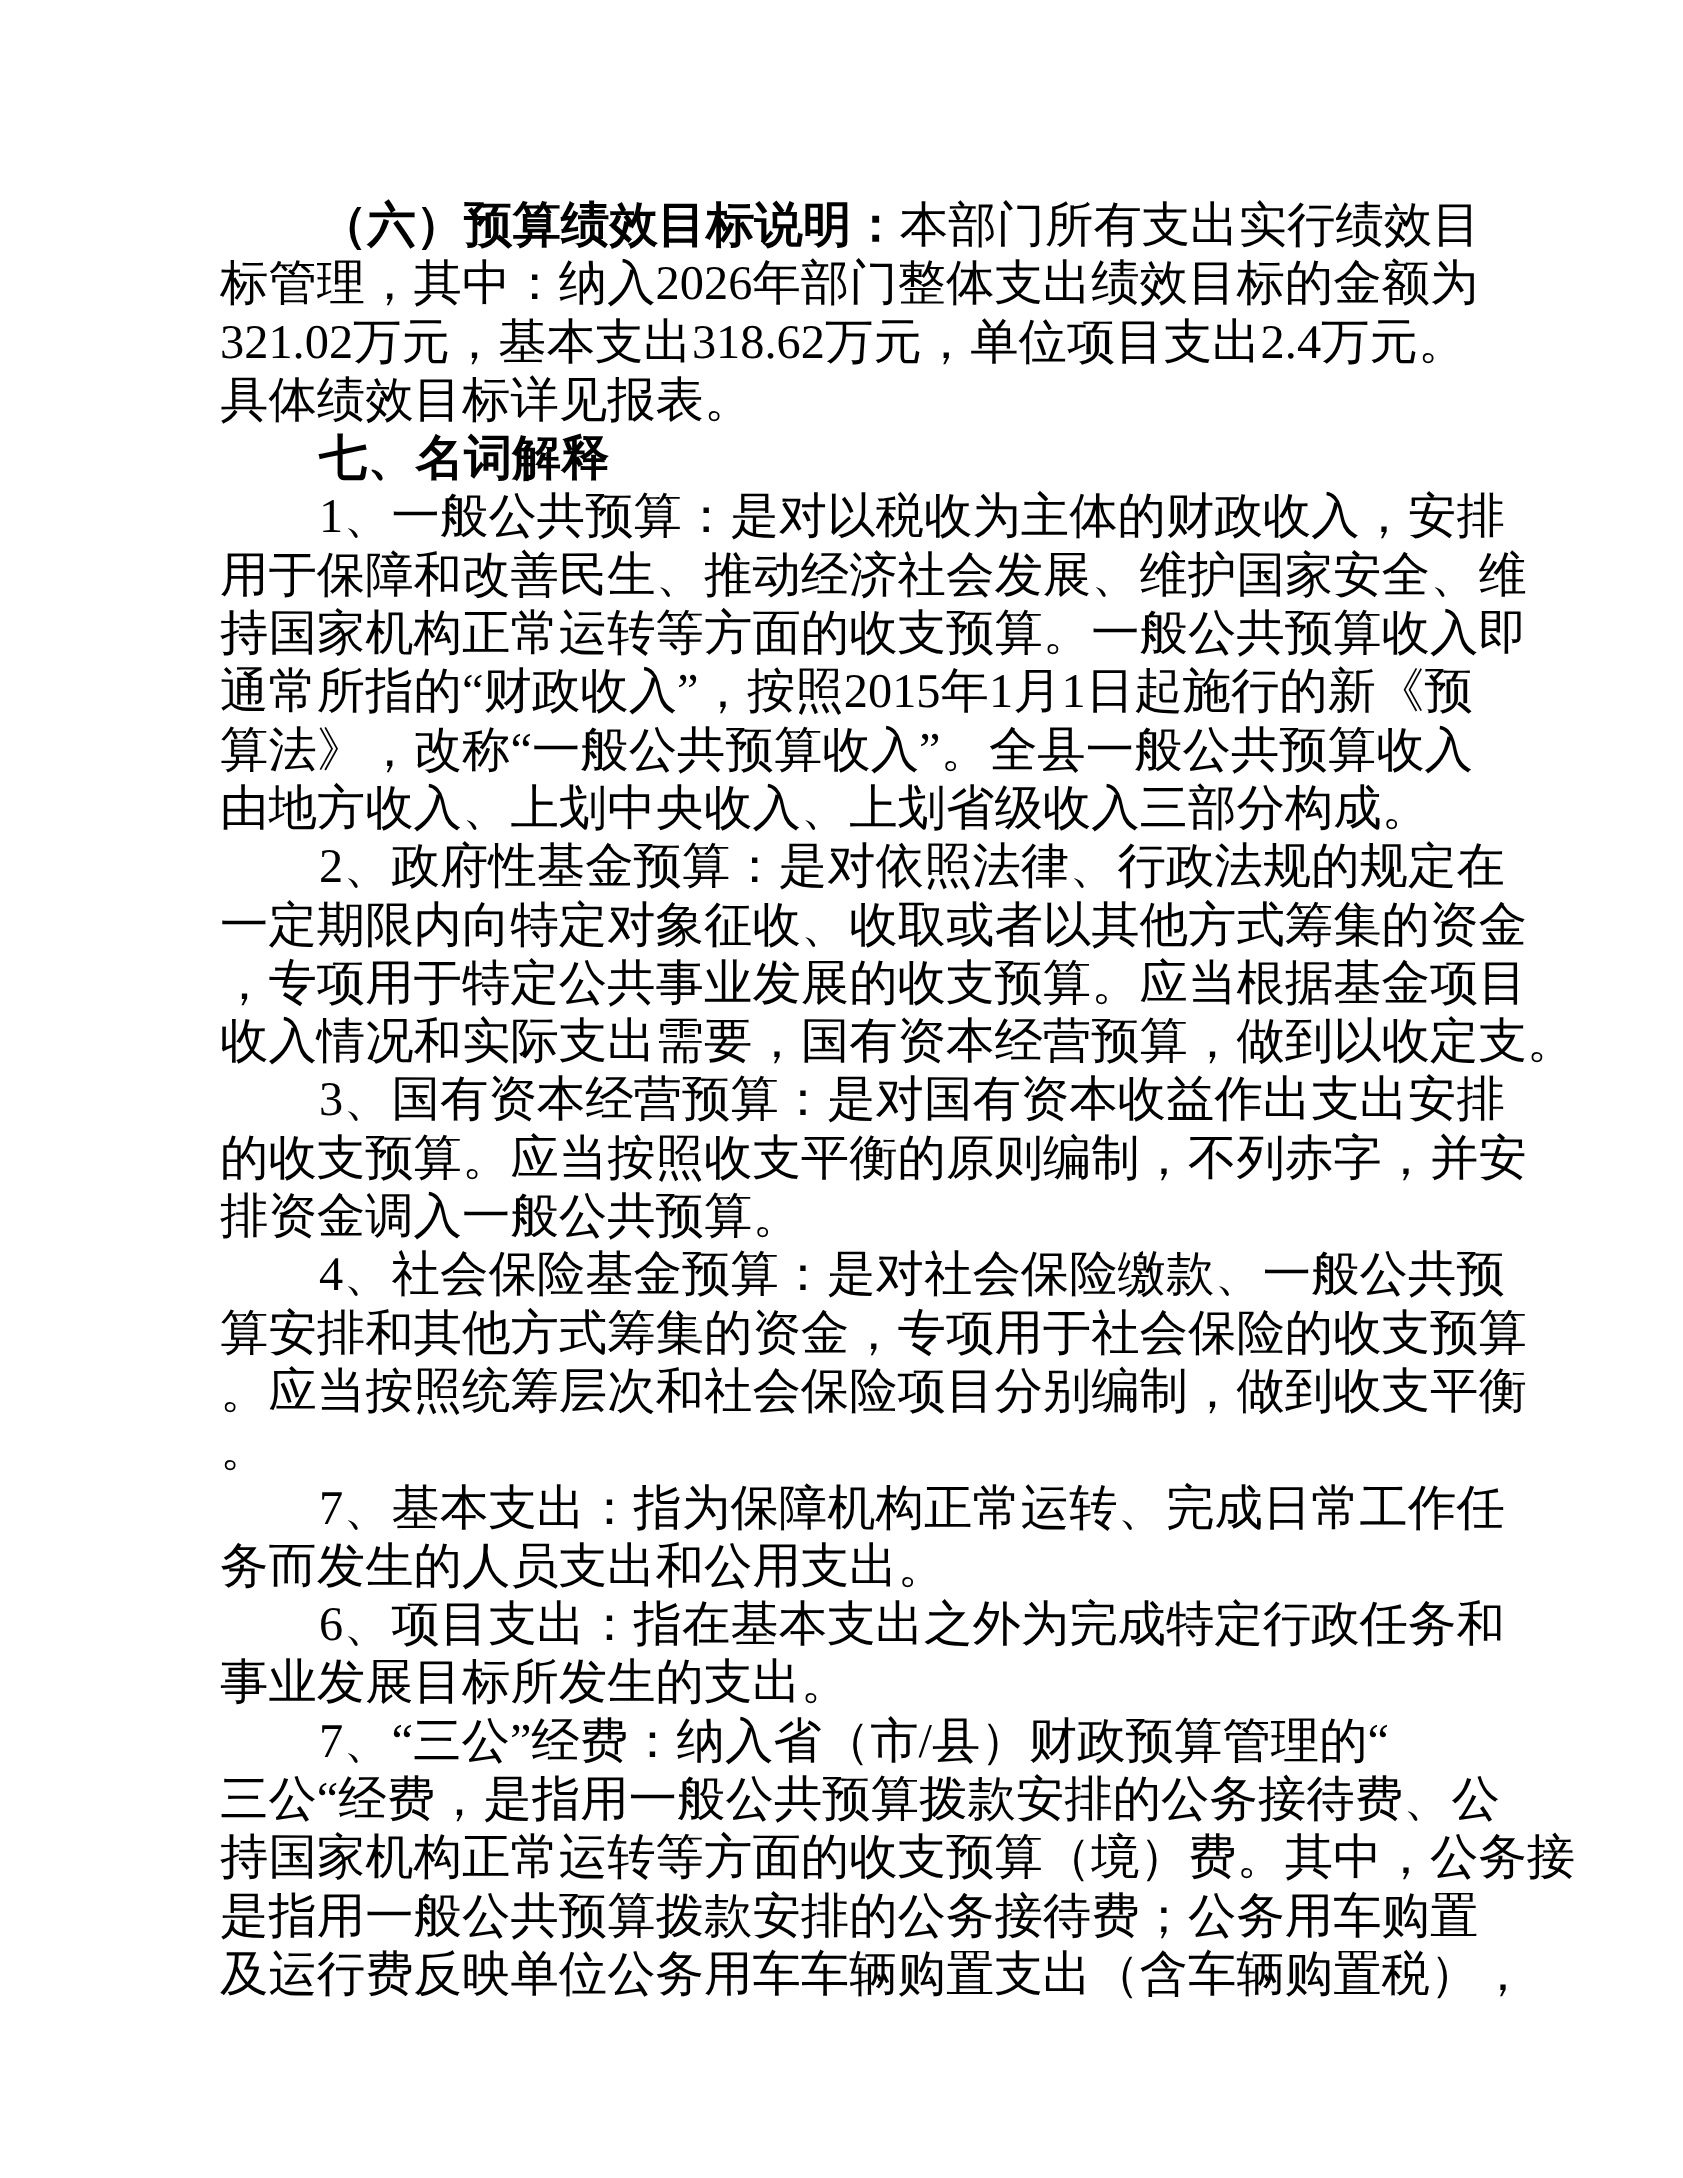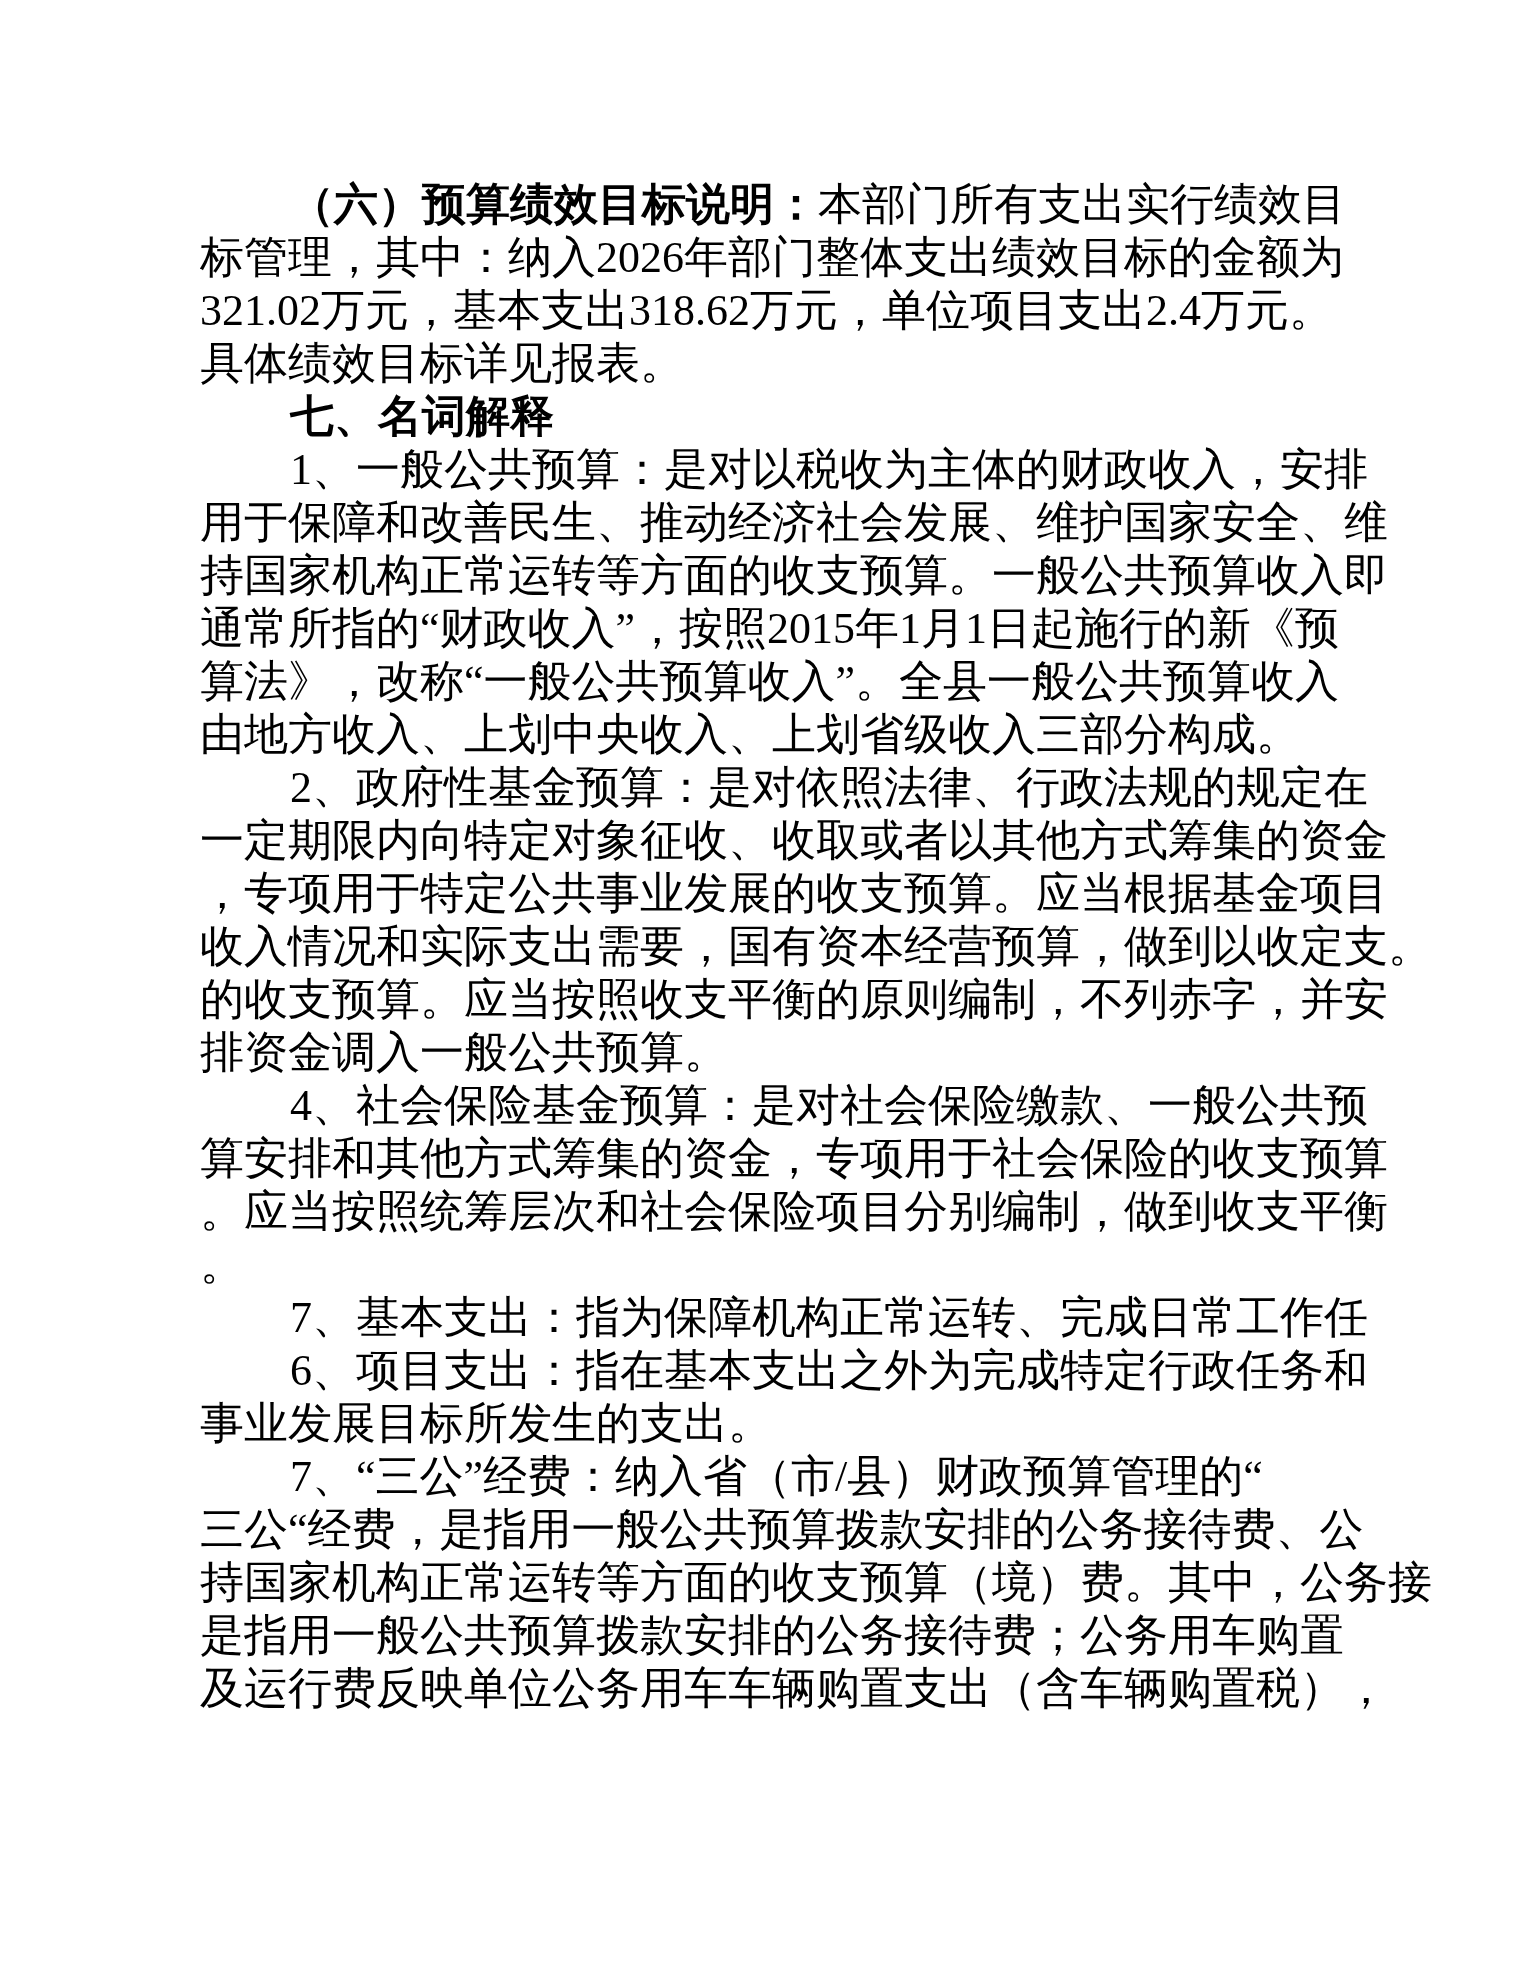--- a/index.html
+++ b/index.html
@@ -52,27 +52,29 @@
       <div class="line indent"><span class="run">1、一般公共预算：是对以税收为主体的财政收入，安排</span></div>
       <div class="line"><span class="run">用于保障和改善民生、推动经济社会发展、维护国家安全、维</span></div>
       <div class="line"><span class="run">持国家机构正常运转等方面的收支预算。一般公共预算收入即</span></div>
       <div class="line"><span class="run">通常所指的“财政收入”，按照2015年1月1日起施行的新《预</span></div>
       <div class="line"><span class="run">算法》，改称“一般公共预算收入”。全县一般公共预算收入</span></div>
       <div class="line"><span class="run">由地方收入、上划中央收入、上划省级收入三部分构成。</span></div>
       <div class="line indent"><span class="run">2、政府性基金预算：是对依照法律、行政法规的规定在</span></div>
       <div class="line"><span class="run">一定期限内向特定对象征收、收取或者以其他方式筹集的资金</span></div>
       <div class="line"><span class="run">，专项用于特定公共事业发展的收支预算。应当根据基金项目</span></div>
       <div class="line"><span class="run">收入情况和实际支出需要，国有资本经营预算，做到以收定支。</span></div>
+      <div class="line indent"><span class="run">3、国有资本经营预算：是对国有资本收益作出支出安排</span></div>
       <div class="line"><span class="run">的收支预算。应当按照收支平衡的原则编制，不列赤字，并安</span></div>
       <div class="line"><span class="run">排资金调入一般公共预算。</span></div>
       <div class="line indent"><span class="run">4、社会保险基金预算：是对社会保险缴款、一般公共预</span></div>
       <div class="line"><span class="run">算安排和其他方式筹集的资金，专项用于社会保险的收支预算</span></div>
       <div class="line"><span class="run">。应当按照统筹层次和社会保险项目分别编制，做到收支平衡</span></div>
       <div class="line"><span class="run">。</span></div>
       <div class="line indent"><span class="run">7、基本支出：指为保障机构正常运转、完成日常工作任</span></div>
+      <div class="line"><span class="run">务而发生的人员支出和公用支出。</span></div>
       <div class="line indent"><span class="run">6、项目支出：指在基本支出之外为完成特定行政任务和</span></div>
       <div class="line"><span class="run">事业发展目标所发生的支出。</span></div>
       <div class="line indent"><span class="run">7、“三公”经费：纳入省（市/县）财政预算管理的“</span></div>
       <div class="line"><span class="run">三公“经费，是指用一般公共预算拨款安排的公务接待费、公</span></div>
       <div class="line"><span class="run">持国家机构正常运转等方面的收支预算（境）费。其中，公务接</span></div>
       <div class="line"><span class="run">是指用一般公共预算拨款安排的公务接待费；公务用车购置</span></div>
       <div class="line"><span class="run">及运行费反映单位公务用车车辆购置支出（含车辆购置税），</span></div>
     </div>
 </div>
 

